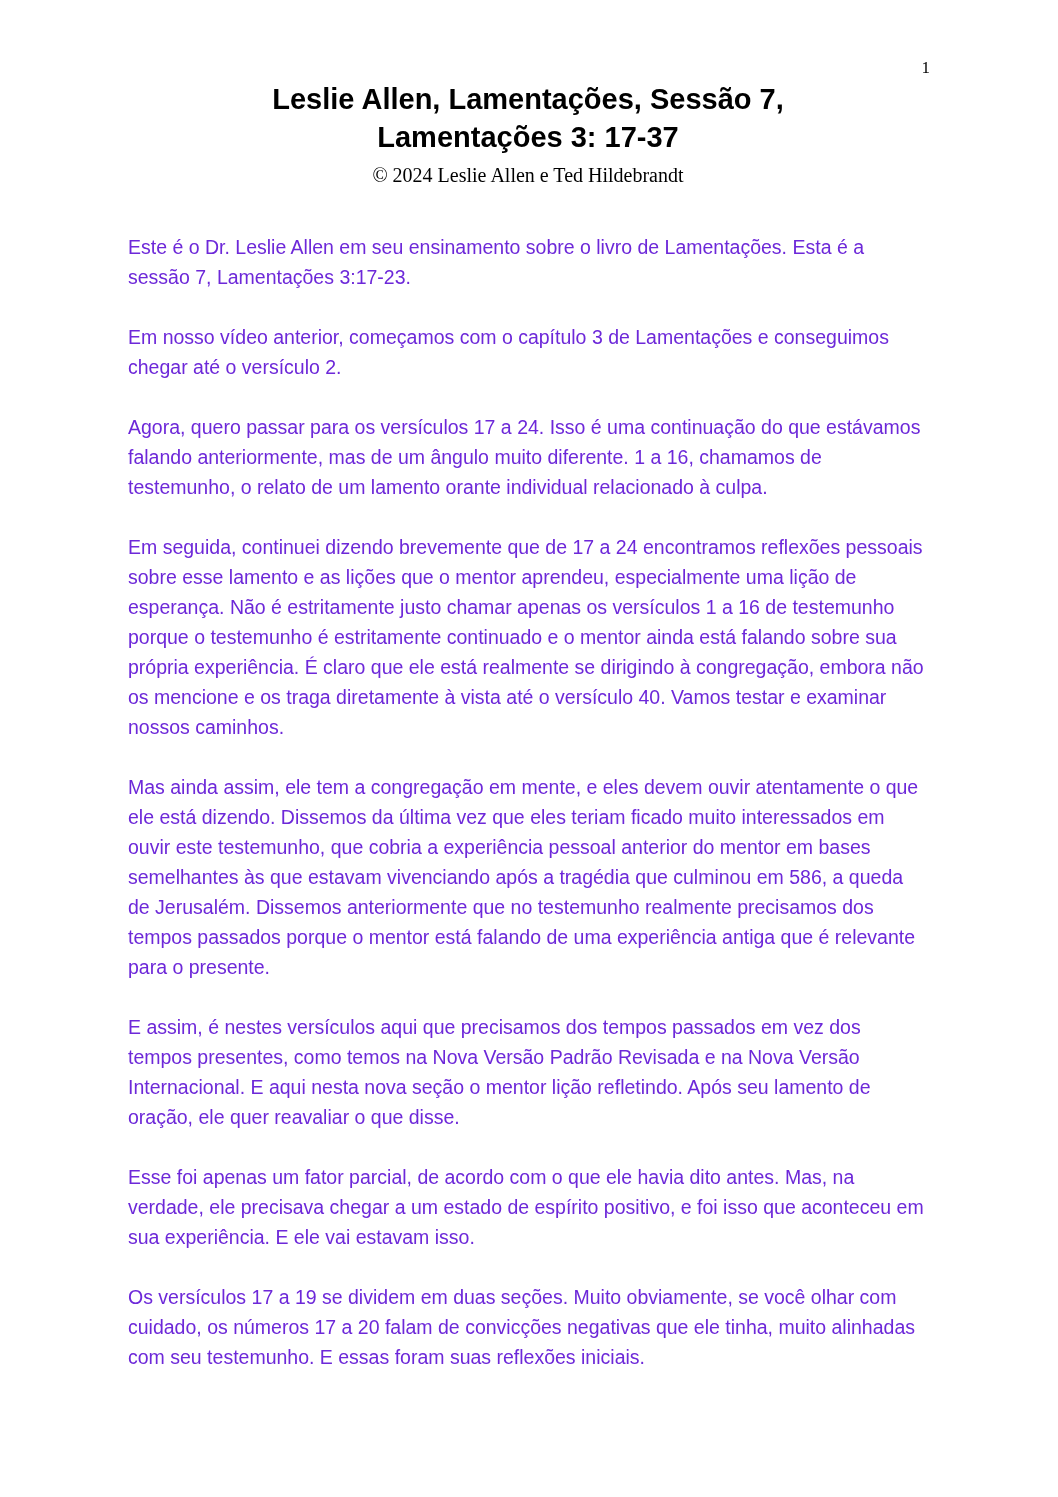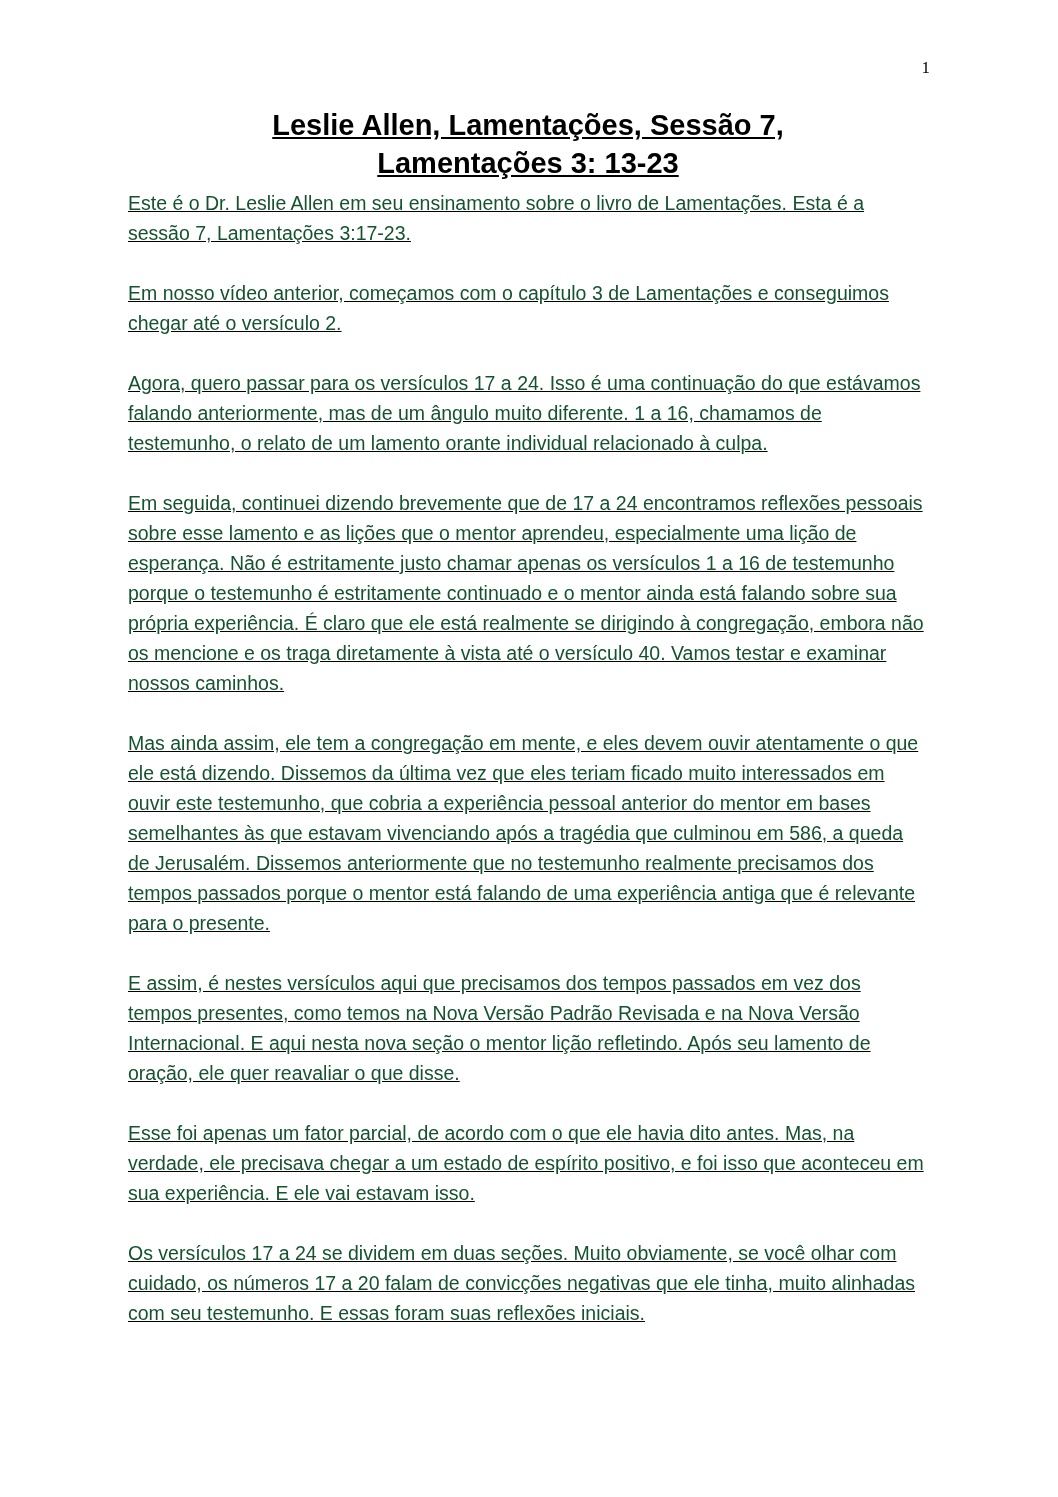--- a/index.html
+++ b/index.html
@@ -19,22 +19,21 @@
   }
   .page-number {
     position: absolute;
     top: 58px;
     right: 128px;
     font-family: "Liberation Serif", serif;
     font-size: 17px;
     color: #000000;
   }
   .content {
-    padding: 106px 130px 0 128px;
-    text-decoration: underline;
+    padding: 80px 130px 0 128px;
   }
   .title {
     margin: 0 0 6px 0;
     text-align: center;
     font-family: "Liberation Sans", sans-serif;
     font-weight: 700;
     font-size: 29px;
     line-height: 38px;
     color: #000000;
   }
@@ -48,35 +47,36 @@
     line-height: 26px;
     margin: 0 0 44px 0;
     color: #000000;
   }
   .para {
     margin: 0 0 30px 0;
     font-family: "Liberation Sans", sans-serif;
     font-size: 19.5px;
     line-height: 30px;
     text-align: left;
-    color: #14532d;
+    color: #6d28d9;
   }
 </style>
 </head>
 <body>
 
 <div class="page">
   <div class="page-number">1</div>
   <div class="content">
     <h1 class="title">
       <span class="title-line">Leslie Allen, Lamentações, Sessão 7,</span>
-      <span class="title-line">Lamentações 3: 13-23</span>
+      <span class="title-line">Lamentações 3: 17-37</span>
     </h1>
+    <div class="copyright">© 2024 Leslie Allen e Ted Hildebrandt</div>
     <p class="para">Este é o Dr. Leslie Allen em seu ensinamento sobre o livro de Lamentações. Esta é a sessão 7, Lamentações 3:17-23.</p>
     <p class="para">Em nosso vídeo anterior, começamos com o capítulo 3 de Lamentações e conseguimos chegar até o versículo 2.</p>
     <p class="para">Agora, quero passar para os versículos 17 a 24. Isso é uma continuação do que estávamos falando anteriormente, mas de um ângulo muito diferente. 1 a 16, chamamos de testemunho, o relato de um lamento orante individual relacionado à culpa.</p>
     <p class="para">Em seguida, continuei dizendo brevemente que de 17 a 24 encontramos reflexões pessoais sobre esse lamento e as lições que o mentor aprendeu, especialmente uma lição de esperança. Não é estritamente justo chamar apenas os versículos 1 a 16 de testemunho porque o testemunho é estritamente continuado e o mentor ainda está falando sobre sua própria experiência. É claro que ele está realmente se dirigindo à congregação, embora não os mencione e os traga diretamente à vista até o versículo 40. Vamos testar e examinar nossos caminhos.</p>
     <p class="para">Mas ainda assim, ele tem a congregação em mente, e eles devem ouvir atentamente o que ele está dizendo. Dissemos da última vez que eles teriam ficado muito interessados em ouvir este testemunho, que cobria a experiência pessoal anterior do mentor em bases semelhantes às que estavam vivenciando após a tragédia que culminou em 586, a queda de Jerusalém. Dissemos anteriormente que no testemunho realmente precisamos dos tempos passados porque o mentor está falando de uma experiência antiga que é relevante para o presente.</p>
     <p class="para">E assim, é nestes versículos aqui que precisamos dos tempos passados em vez dos tempos presentes, como temos na Nova Versão Padrão Revisada e na Nova Versão Internacional. E aqui nesta nova seção o mentor lição refletindo. Após seu lamento de oração, ele quer reavaliar o que disse.</p>
     <p class="para">Esse foi apenas um fator parcial, de acordo com o que ele havia dito antes. Mas, na verdade, ele precisava chegar a um estado de espírito positivo, e foi isso que aconteceu em sua experiência. E ele vai estavam isso.</p>
-    <p class="para">Os versículos 17 a 24 se dividem em duas seções. Muito obviamente, se você olhar com cuidado, os números 17 a 20 falam de convicções negativas que ele tinha, muito alinhadas com seu testemunho. E essas foram suas reflexões iniciais.</p>
+    <p class="para">Os versículos 17 a 19 se dividem em duas seções. Muito obviamente, se você olhar com cuidado, os números 17 a 20 falam de convicções negativas que ele tinha, muito alinhadas com seu testemunho. E essas foram suas reflexões iniciais.</p>
   </div>
 </div>
 
 </body></html>

